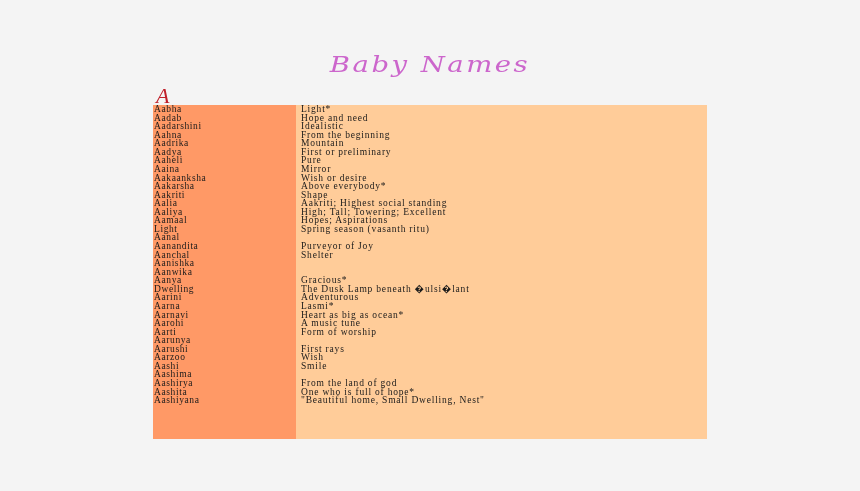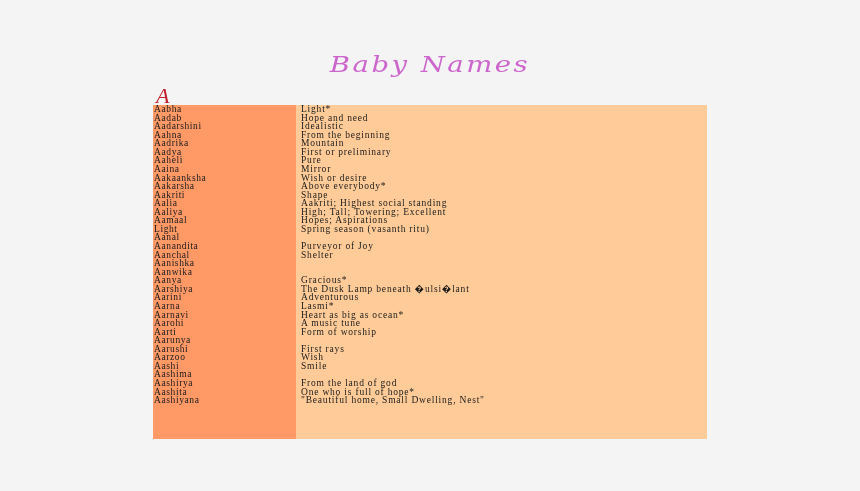--- a/index.html
+++ b/index.html
@@ -115,21 +115,21 @@
       </div>
       <div class="row">
         <span class="name">Aanwika</span>
         <span class="meaning"></span>
       </div>
       <div class="row">
         <span class="name">Aanya</span>
         <span class="meaning">Gracious*</span>
       </div>
       <div class="row">
-        <span class="name">Aarshiya</span>
+        <span class="name">Dwelling</span>
         <span class="meaning">The Dusk Lamp beneath �ulsi�lant</span>
       </div>
       <div class="row">
         <span class="name">Aarini</span>
         <span class="meaning">Adventurous</span>
       </div>
       <div class="row">
         <span class="name">Aarna</span>
         <span class="meaning">Lasmi*</span>
       </div>

